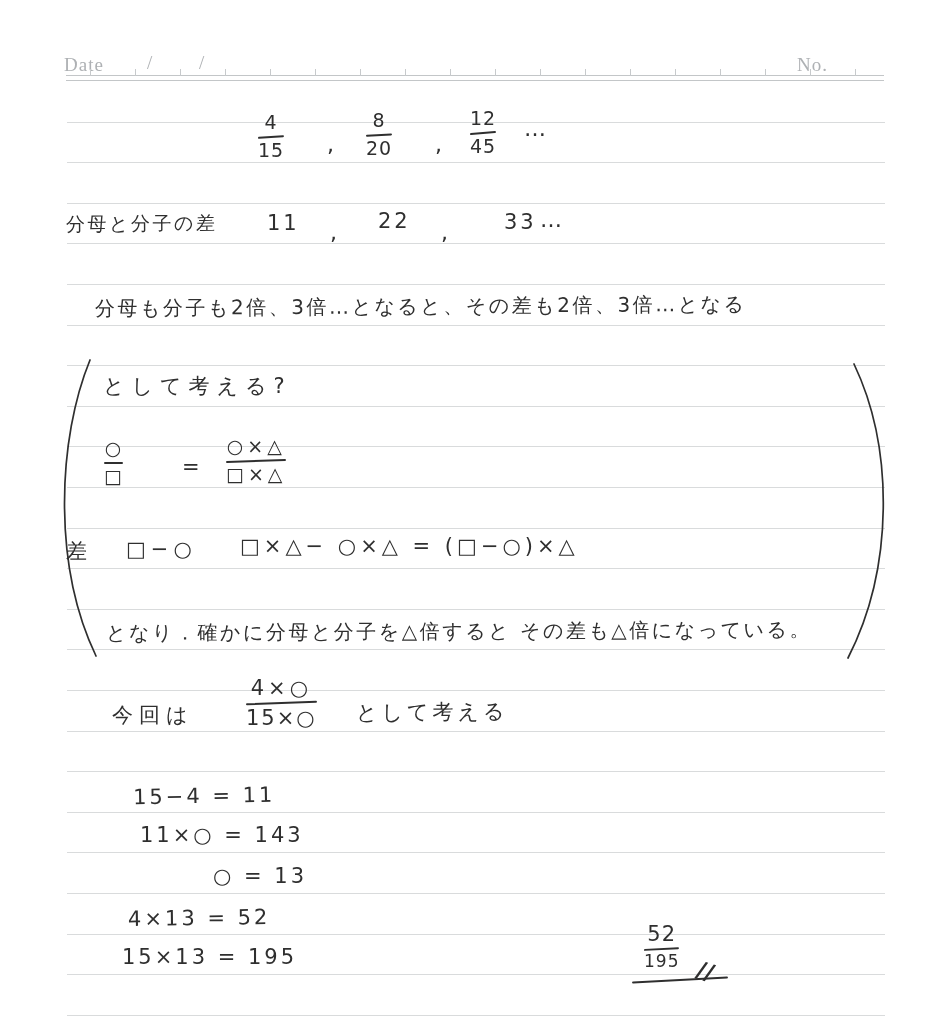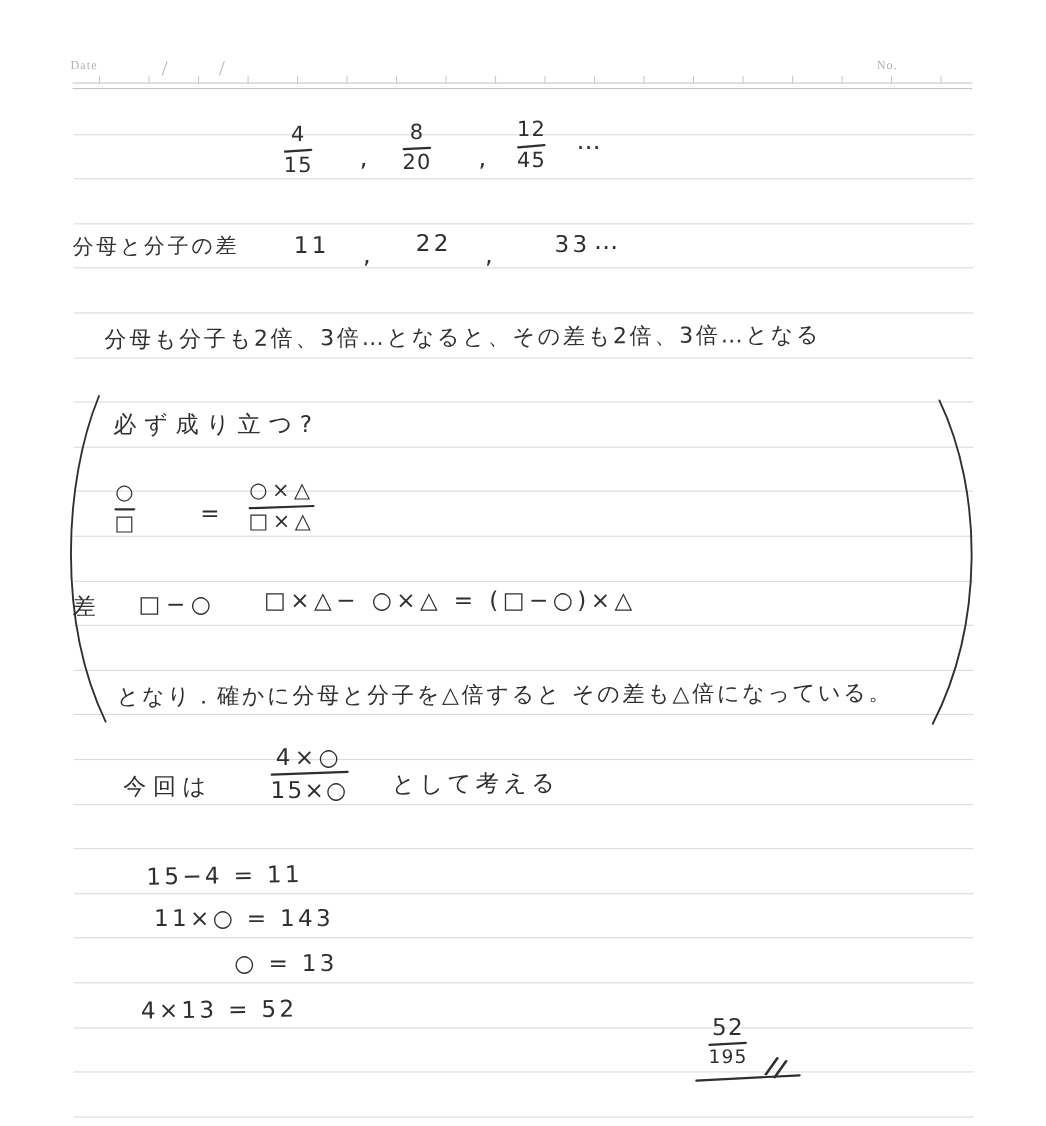--- a/index.html
+++ b/index.html
@@ -9,21 +9,21 @@
     overflow:hidden; font-family:"DejaVu Sans", sans-serif;
   }
   .rule { position:absolute; height:1px; background:#d9dbdc; left:67px; width:818px; }
   .tick { position:absolute; width:1px; height:7px; background:#c7cacc; top:69px; }
   .hdr-dbl {
     position:absolute; left:66px; top:75px; width:818px; height:6px;
     border-top:1.5px solid #c3c6c8; border-bottom:1.2px solid #c3c6c8;
   }
   .hdr-txt {
     position:absolute; color:#aeb1b4; font-family:"Liberation Serif", serif;
-    font-size:11px; letter-spacing:1px;
+    font-size:19px; letter-spacing:1px;
   }
   .ink { position:absolute; color:#2f2f2f; }
   .jp { font-size:20px; letter-spacing:2.5px; white-space:nowrap; }
   .num-text { font-size:21px; letter-spacing:3px; white-space:nowrap; }
   .frac { position:absolute; display:inline-flex; flex-direction:column; align-items:center; color:#2f2f2f; text-align:center; }
   .frac .fr-num, .frac .fr-den { font-size:19px; line-height:1.15; letter-spacing:1px; white-space:nowrap; }
   .frac .fr-bar { display:block; height:2px; background:#2f2f2f; width:100%; margin:2px 0; border-radius:2px; }
   .sep { font-size:22px; }
   svg.paren { position:absolute; overflow:visible; }
   .ans-underline { position:absolute; height:2px; background:#2f2f2f; border-radius:2px; }
@@ -114,21 +114,21 @@
 
   <span class="ink jp" style="left:95px; top:293px; transform:rotate(-0.4deg);">分母も分子も2倍、3倍…となると、その差も2倍、3倍…となる</span>
 
   <svg class="paren" style="left:40px; top:352px;" width="70" height="312" viewBox="0 0 70 312">
     <path d="M 50 8 C 18 86 12 212 56 304" fill="none" stroke="#2f2f2f" stroke-width="1.7" stroke-linecap="round"></path>
   </svg>
   <svg class="paren" style="left:828px; top:350px;" width="84" height="318" viewBox="0 0 84 318">
     <path d="M 26 14 C 66 98 66 218 20 308" fill="none" stroke="#2f2f2f" stroke-width="1.7" stroke-linecap="round"></path>
   </svg>
 
-  <span class="ink jp" style="left:103px; top:372px; font-size:21px; letter-spacing:7px;">必ず成り立つ?</span>
+  <span class="ink jp" style="left:103px; top:372px; font-size:21px; letter-spacing:7px;">として考える?</span>
 
   <div class="frac" style="left:104px; top:438px;">
     <span class="fr-num">○</span>
     <span class="fr-bar"></span>
     <span class="fr-den">□</span>
   </div>
   <span class="ink num-text" style="left:182px; top:455px;">=</span>
   <div class="frac" style="left:226px; top:436px;">
     <span class="fr-num" style="letter-spacing:4px;">○×△</span>
     <span class="fr-bar" style="transform:rotate(-2deg);"></span>
@@ -146,20 +146,21 @@
     <span class="fr-num" style="font-size:21px; letter-spacing:4px;">4×○</span>
     <span class="fr-bar" style="transform:rotate(-2deg);"></span>
     <span class="fr-den" style="font-size:21px; letter-spacing:2px;">15×○</span>
   </div>
   <span class="ink jp" style="left:356px; top:698px; font-size:21px; letter-spacing:4px; transform:rotate(-0.5deg);">として考える</span>
 
   <span class="ink num-text" style="left:133px; top:784px; transform:rotate(-1deg);">15−4 = 11</span>
   <span class="ink num-text" style="left:140px; top:823px;">11×○ = 143</span>
   <span class="ink num-text" style="left:213px; top:864px;">○ = 13</span>
   <span class="ink num-text" style="left:128px; top:906px; transform:rotate(-0.8deg);">4×13 = 52</span>
+  <span class="ink num-text" style="left:122px; top:945px;">15×13 = 195</span>
 
   <div class="frac" style="left:644px; top:922px;align-items:center;">
     <span class="fr-num" style="font-size:21px;">52</span>
     <span class="fr-bar" style="transform:rotate(-3deg);"></span>
     <span class="fr-den" style="font-size:17px;">195</span>
   </div>
   <div class="ans-underline" style="left:632px; top:979px; width:96px; transform:rotate(-3deg);"></div>
   <span class="ink end-mark" style="left:697px; top:958px; transform:rotate(18deg);">//</span>
 
 </div>

